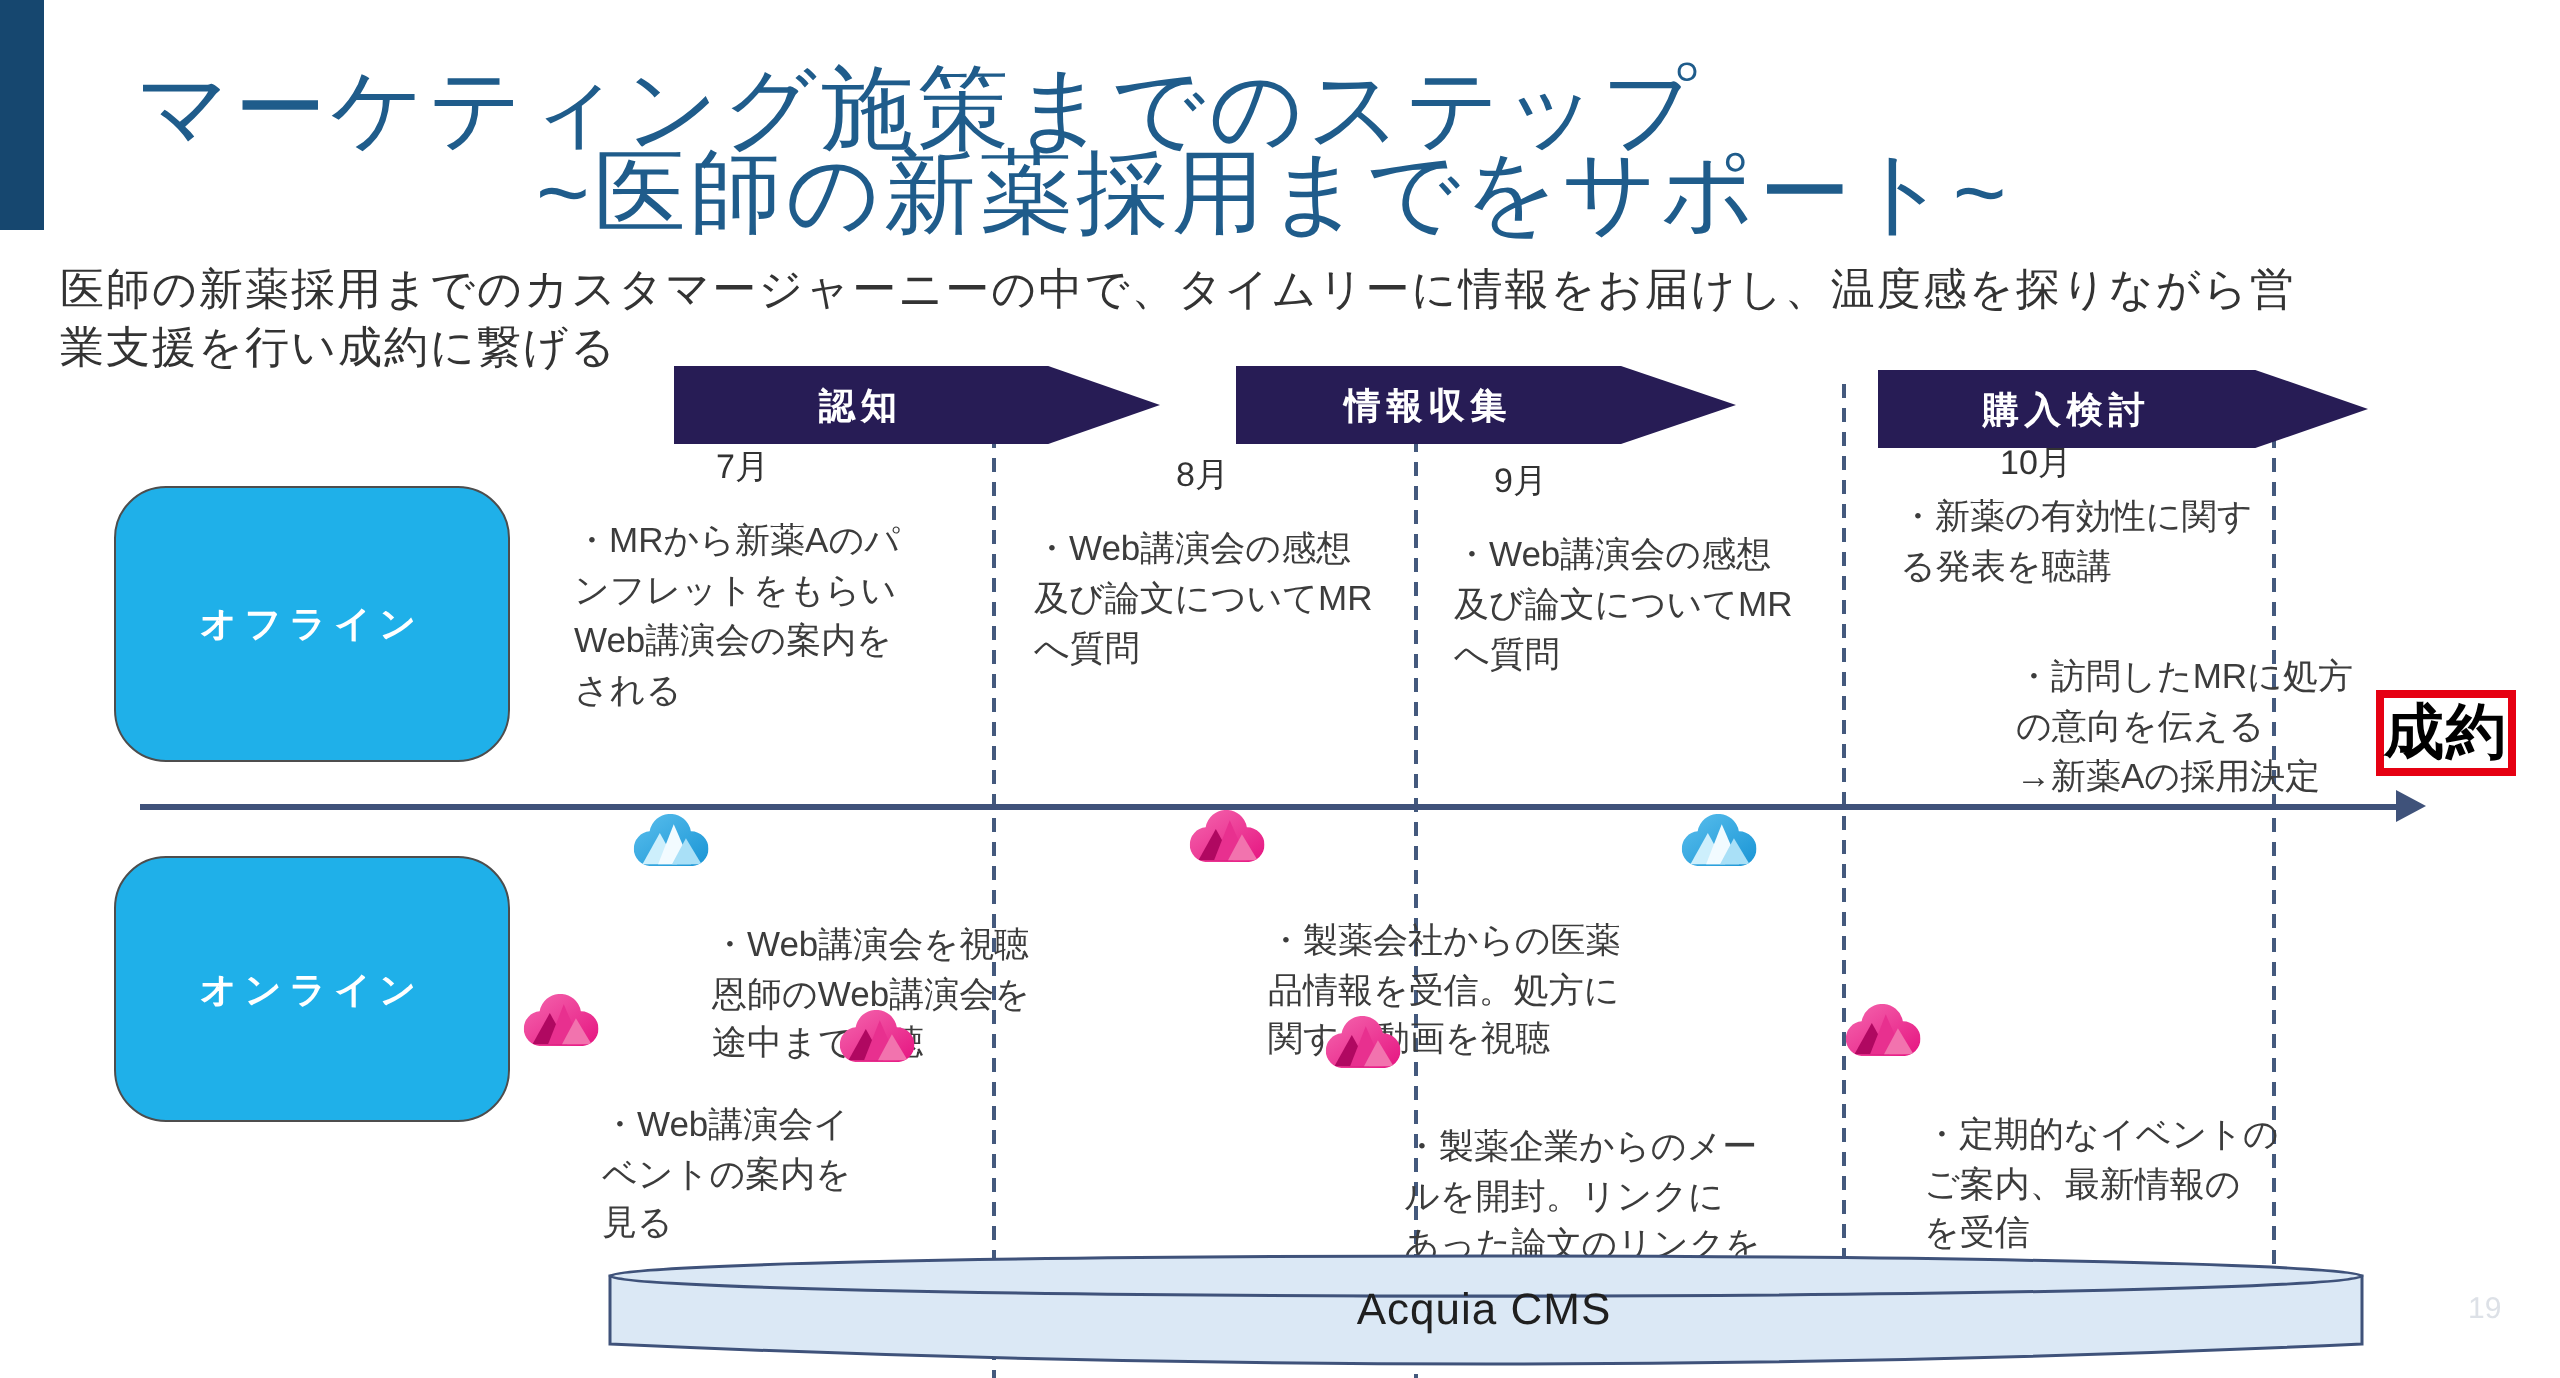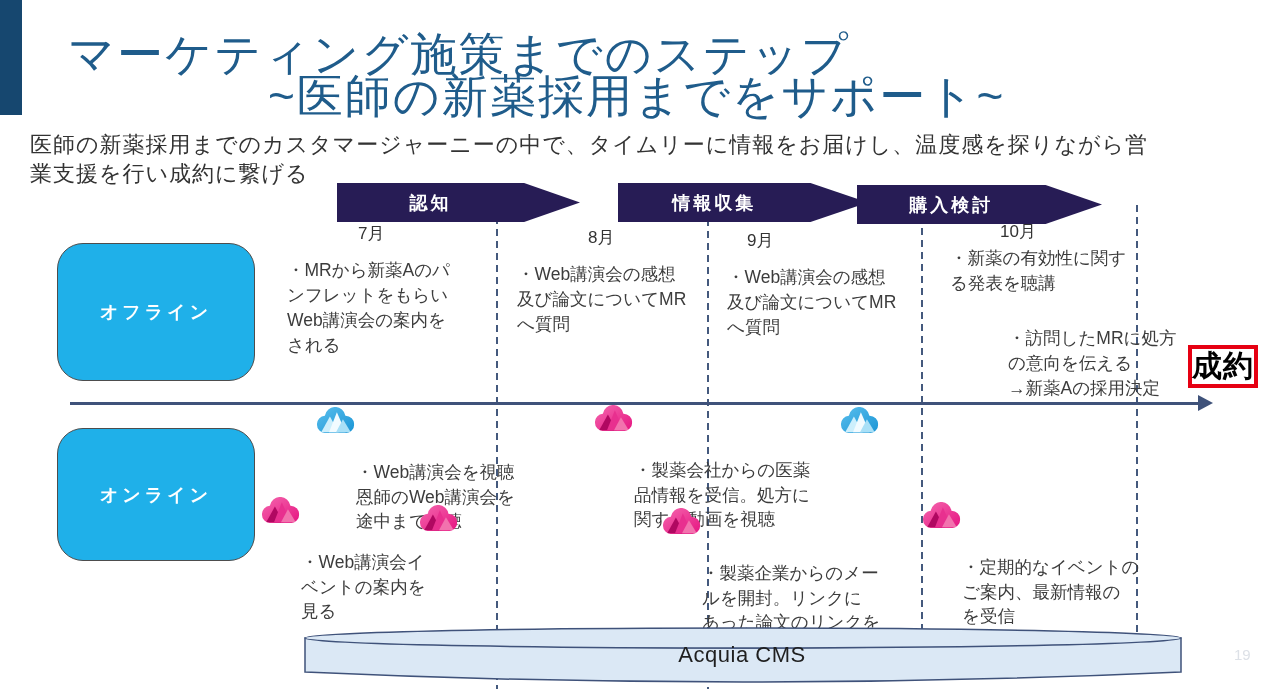--- a/index.html
+++ b/index.html
@@ -92,21 +92,21 @@
 <div class="abs dash-v" style="left:707px;top:207px;height:482px;"></div>
 <div class="abs dash-v" style="left:921px;top:192px;height:448px;"></div>
 <div class="abs dash-v" style="left:1136px;top:205px;height:427px;"></div>
 
 <div class="abs phase" style="left:337px;top:183px;width:243px;">
   <div class="phase-label">認知</div>
 </div>
 <div class="abs phase" style="left:618px;top:183px;width:250px;">
   <div class="phase-label">情報収集</div>
 </div>
-<div class="abs phase" style="left:857px;top:185px;width:245px;">
+<div class="abs phase" style="left:939px;top:185px;width:245px;">
   <div class="phase-label">購入検討</div>
 </div>
 
 <div class="abs month" style="left:358px;top:222px;">7月</div>
 <div class="abs month" style="left:588px;top:226px;">8月</div>
 <div class="abs month" style="left:747px;top:229px;">9月</div>
 <div class="abs month" style="left:1000px;top:220px;">10月</div>
 
 <div class="abs axis"></div>
 <div class="abs axis-head"></div>

